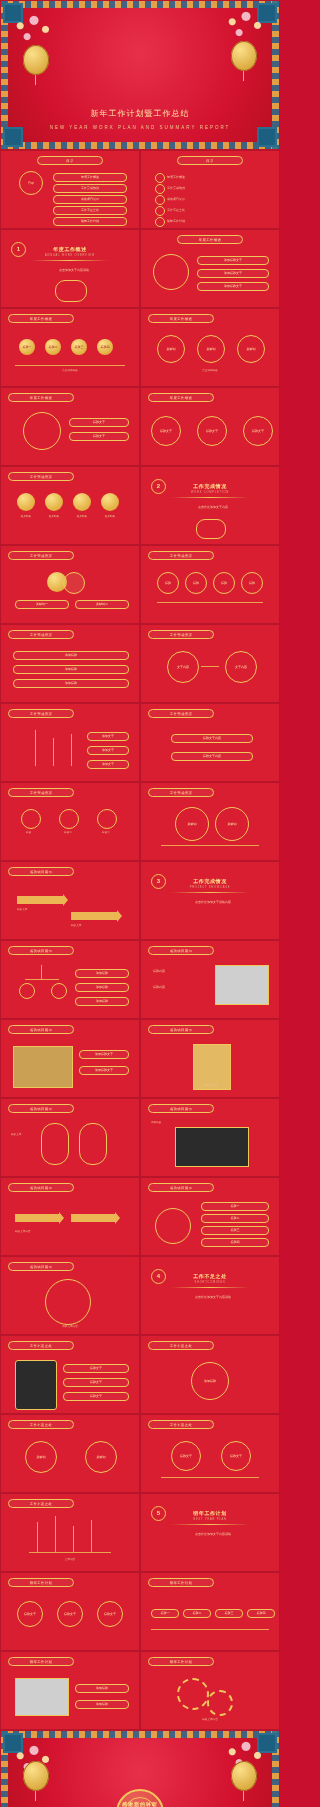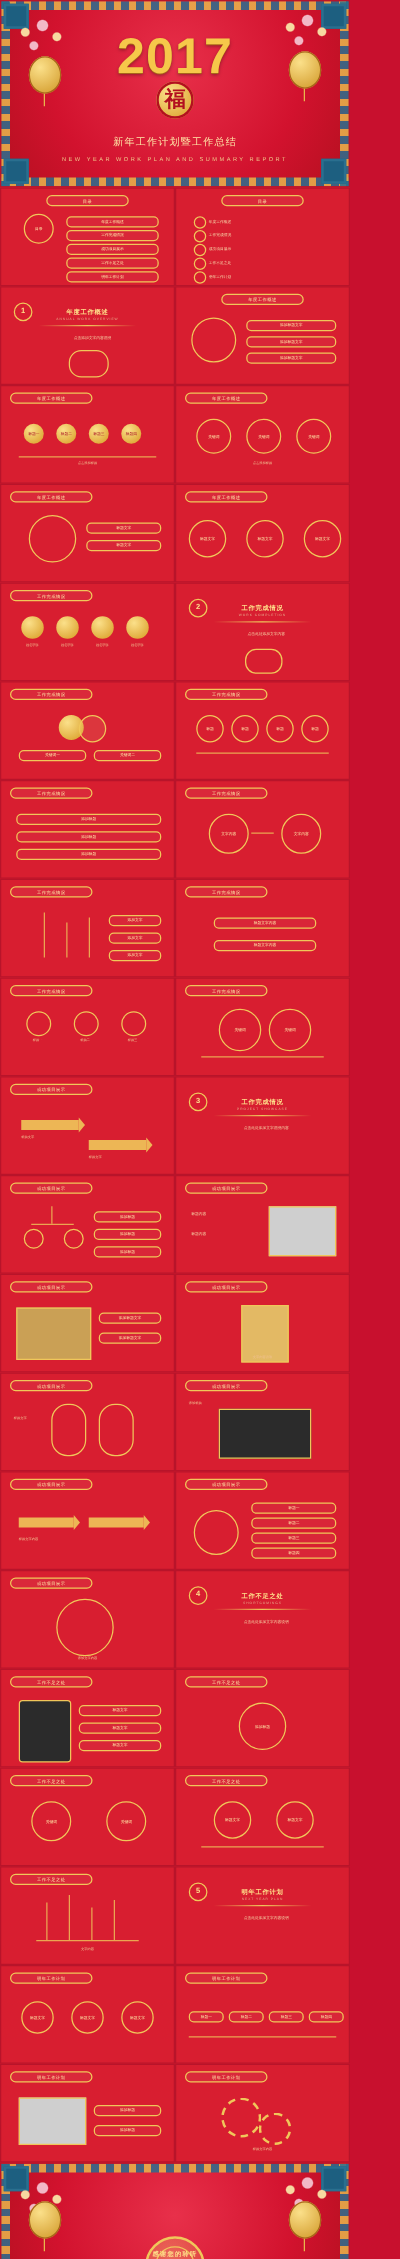--- a/index.html
+++ b/index.html
@@ -210,26 +210,20 @@
     <div class="edge-dots l"></div>
     <div class="edge-dots r"></div>
     <div class="corner tl"></div>
     <div class="corner tr"></div>
     <div class="corner bl"></div>
     <div class="corner br"></div>
     <div class="blossom bl-left"></div>
     <div class="blossom bl-right"></div>
     <div class="lantern l1"></div>
     <div class="lantern l2"></div>
-    <div class="year-wrap">
-      <div class="year">
-        <span>2017</span>
-      </div>
-      <div class="fu-badge">福</div>
-    </div>
     <div class="cover-title">新年工作计划暨工作总结</div>
     <div class="cover-sub">NEW YEAR WORK PLAN AND SUMMARY REPORT</div>
   </div>
 
   <div class="row">
     <div class="slide">
       <div class="tag">目录</div>
       <div class="ring" style="left:18px;top:20px;width:22px;height:22px;">
         <span>目录</span>
       </div>

